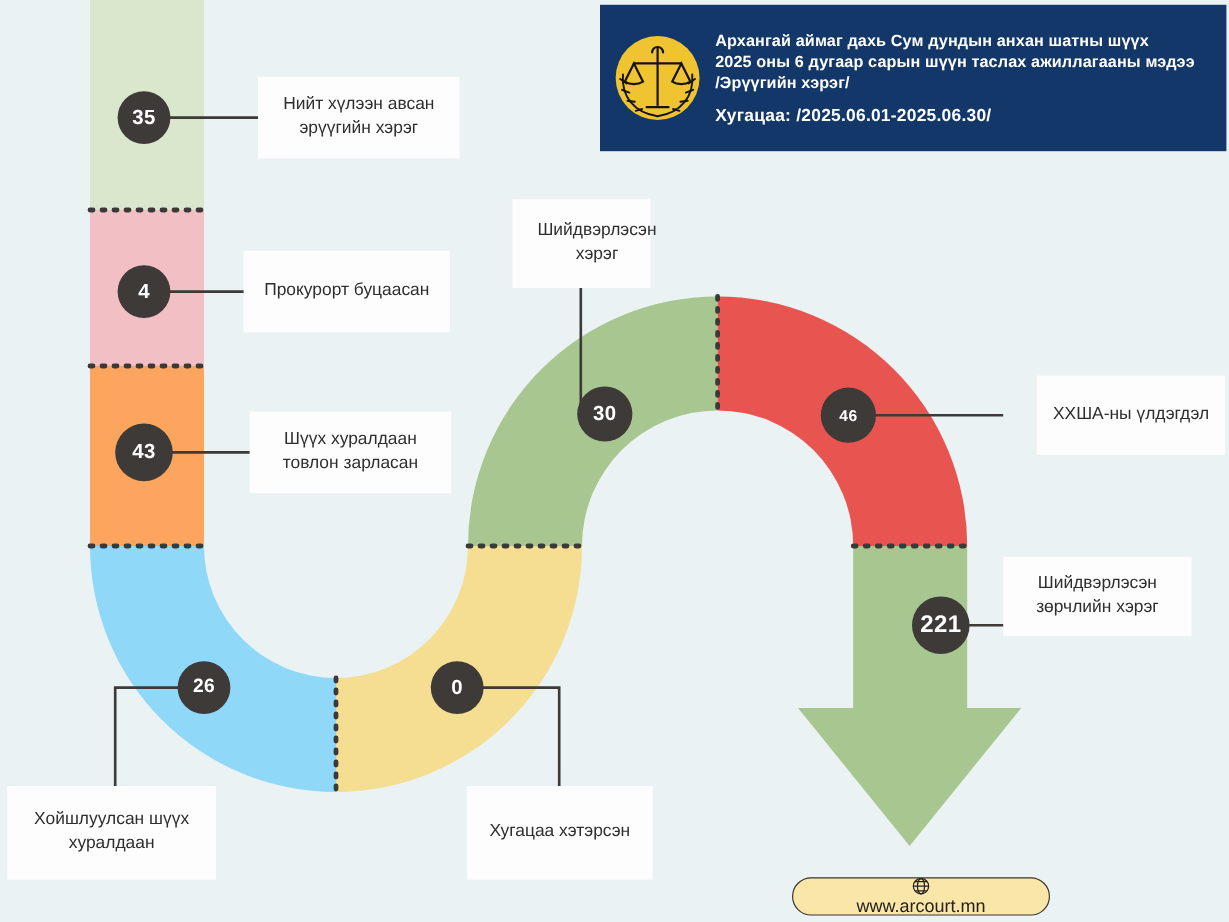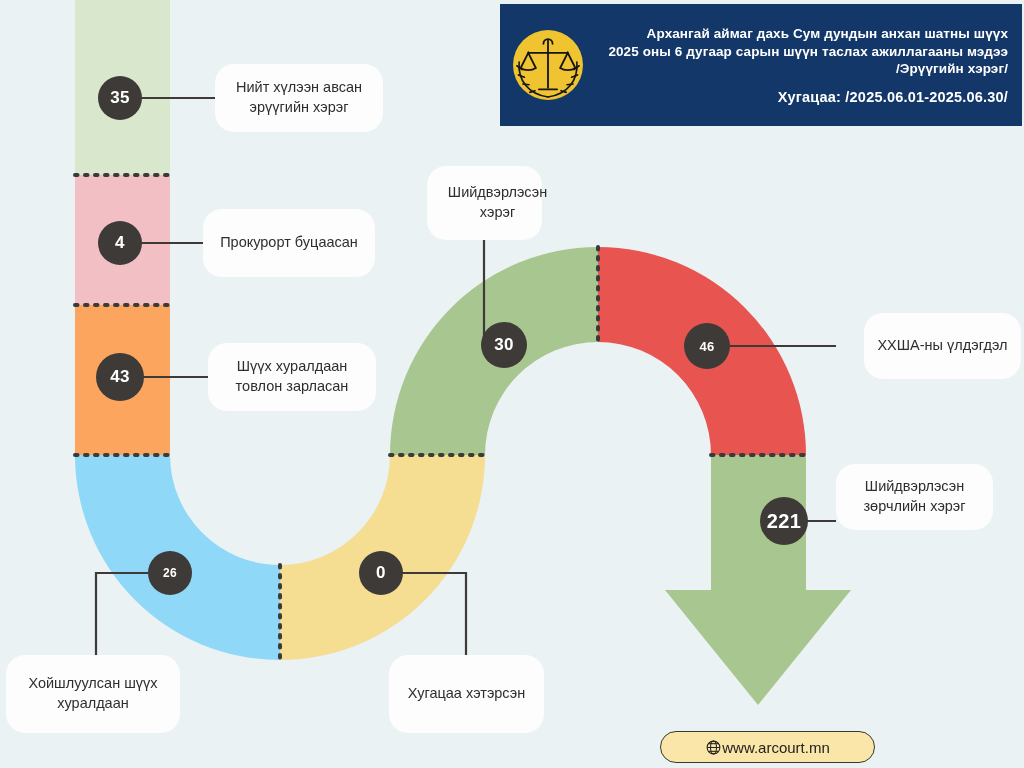--- a/index.html
+++ b/index.html
@@ -16,56 +16,57 @@
   .banner{
     position:absolute;left:500px;top:4px;width:522px;height:122px;
     background:#123768;
     display:flex;align-items:center;
   }
   .banner-logo{
     width:96px;height:100%;
     display:flex;align-items:center;justify-content:center;flex:0 0 96px;
   }
   .banner-text{
-    flex:1;padding-right:14px;text-align:right;color:#ffffff;
+    flex:1;padding-right:14px;text-align:left;color:#ffffff;
   }
   .banner-title{
     font-size:13.5px;font-weight:bold;line-height:1.32;
     letter-spacing:.1px;
   }
   .banner-period{
     margin-top:11px;font-size:14.5px;font-weight:bold;letter-spacing:.2px;
   }
 
   
   .label-box{
     position:absolute;background:#fdfdfd;
     display:flex;align-items:center;justify-content:center;
     text-align:center;color:#2e2e2e;
     font-size:14.5px;line-height:1.35;font-weight:500;
-    padding:6px 10px;box-sizing:border-box;border-radius:19px;
+    padding:6px 10px;box-sizing:border-box;
   }
   .lb-txt{display:block;}
 
   
   .bubble{
     position:absolute;border-radius:50%;
     background:#3d3a38;color:#ffffff;
     display:flex;align-items:center;justify-content:center;
     font-weight:bold;letter-spacing:.3px;
     z-index:6;
   }
 
   
   .url-badge{
     position:absolute;left:660px;top:731px;width:215px;height:32px;
     background:#fae6a8;border:1.6px solid #3a3630;border-radius:16px;
     display:flex;align-items:center;justify-content:center;gap:0;
     color:#24221f;font-size:15px;
     box-sizing:border-box;
+    flex-direction:column;
   }
   .globe{display:inline-flex;align-items:center;justify-content:center;}
   svg{display:block;}
   .connector{position:absolute;z-index:5;}
 </style>
 </head>
 <body>
 
 <div id="stage">
 
@@ -255,21 +256,21 @@
   <div class="label-box" style="left:836px;top:464px;width:157px;height:66px;">
     <span class="lb-txt">Шийдвэрлэсэн зөрчлийн хэрэг</span>
   </div>
 
   <div class="bubble" style="left:98px;top:76px;width:44px;height:44px;font-size:17px;">35</div>
 
   <div class="bubble" style="left:98px;top:221px;width:44px;height:44px;font-size:17px;">4</div>
 
   <div class="bubble" style="left:96px;top:353px;width:48px;height:48px;font-size:17px;">43</div>
 
-  <div class="bubble" style="left:148px;top:551px;width:44px;height:44px;font-size:12px;">26</div>
+  <div class="bubble" style="left:148px;top:551px;width:44px;height:44px;font-size:16px;">26</div>
 
   <div class="bubble" style="left:359px;top:551px;width:44px;height:44px;font-size:17px;">0</div>
 
   <div class="bubble" style="left:481px;top:322px;width:46px;height:46px;font-size:17px;">30</div>
 
   <div class="bubble" style="left:684px;top:323px;width:46px;height:46px;font-size:13px;">46</div>
 
   <div class="bubble" style="left:760px;top:497px;width:48px;height:48px;font-size:20px;">221</div>
 
   <div class="url-badge">

